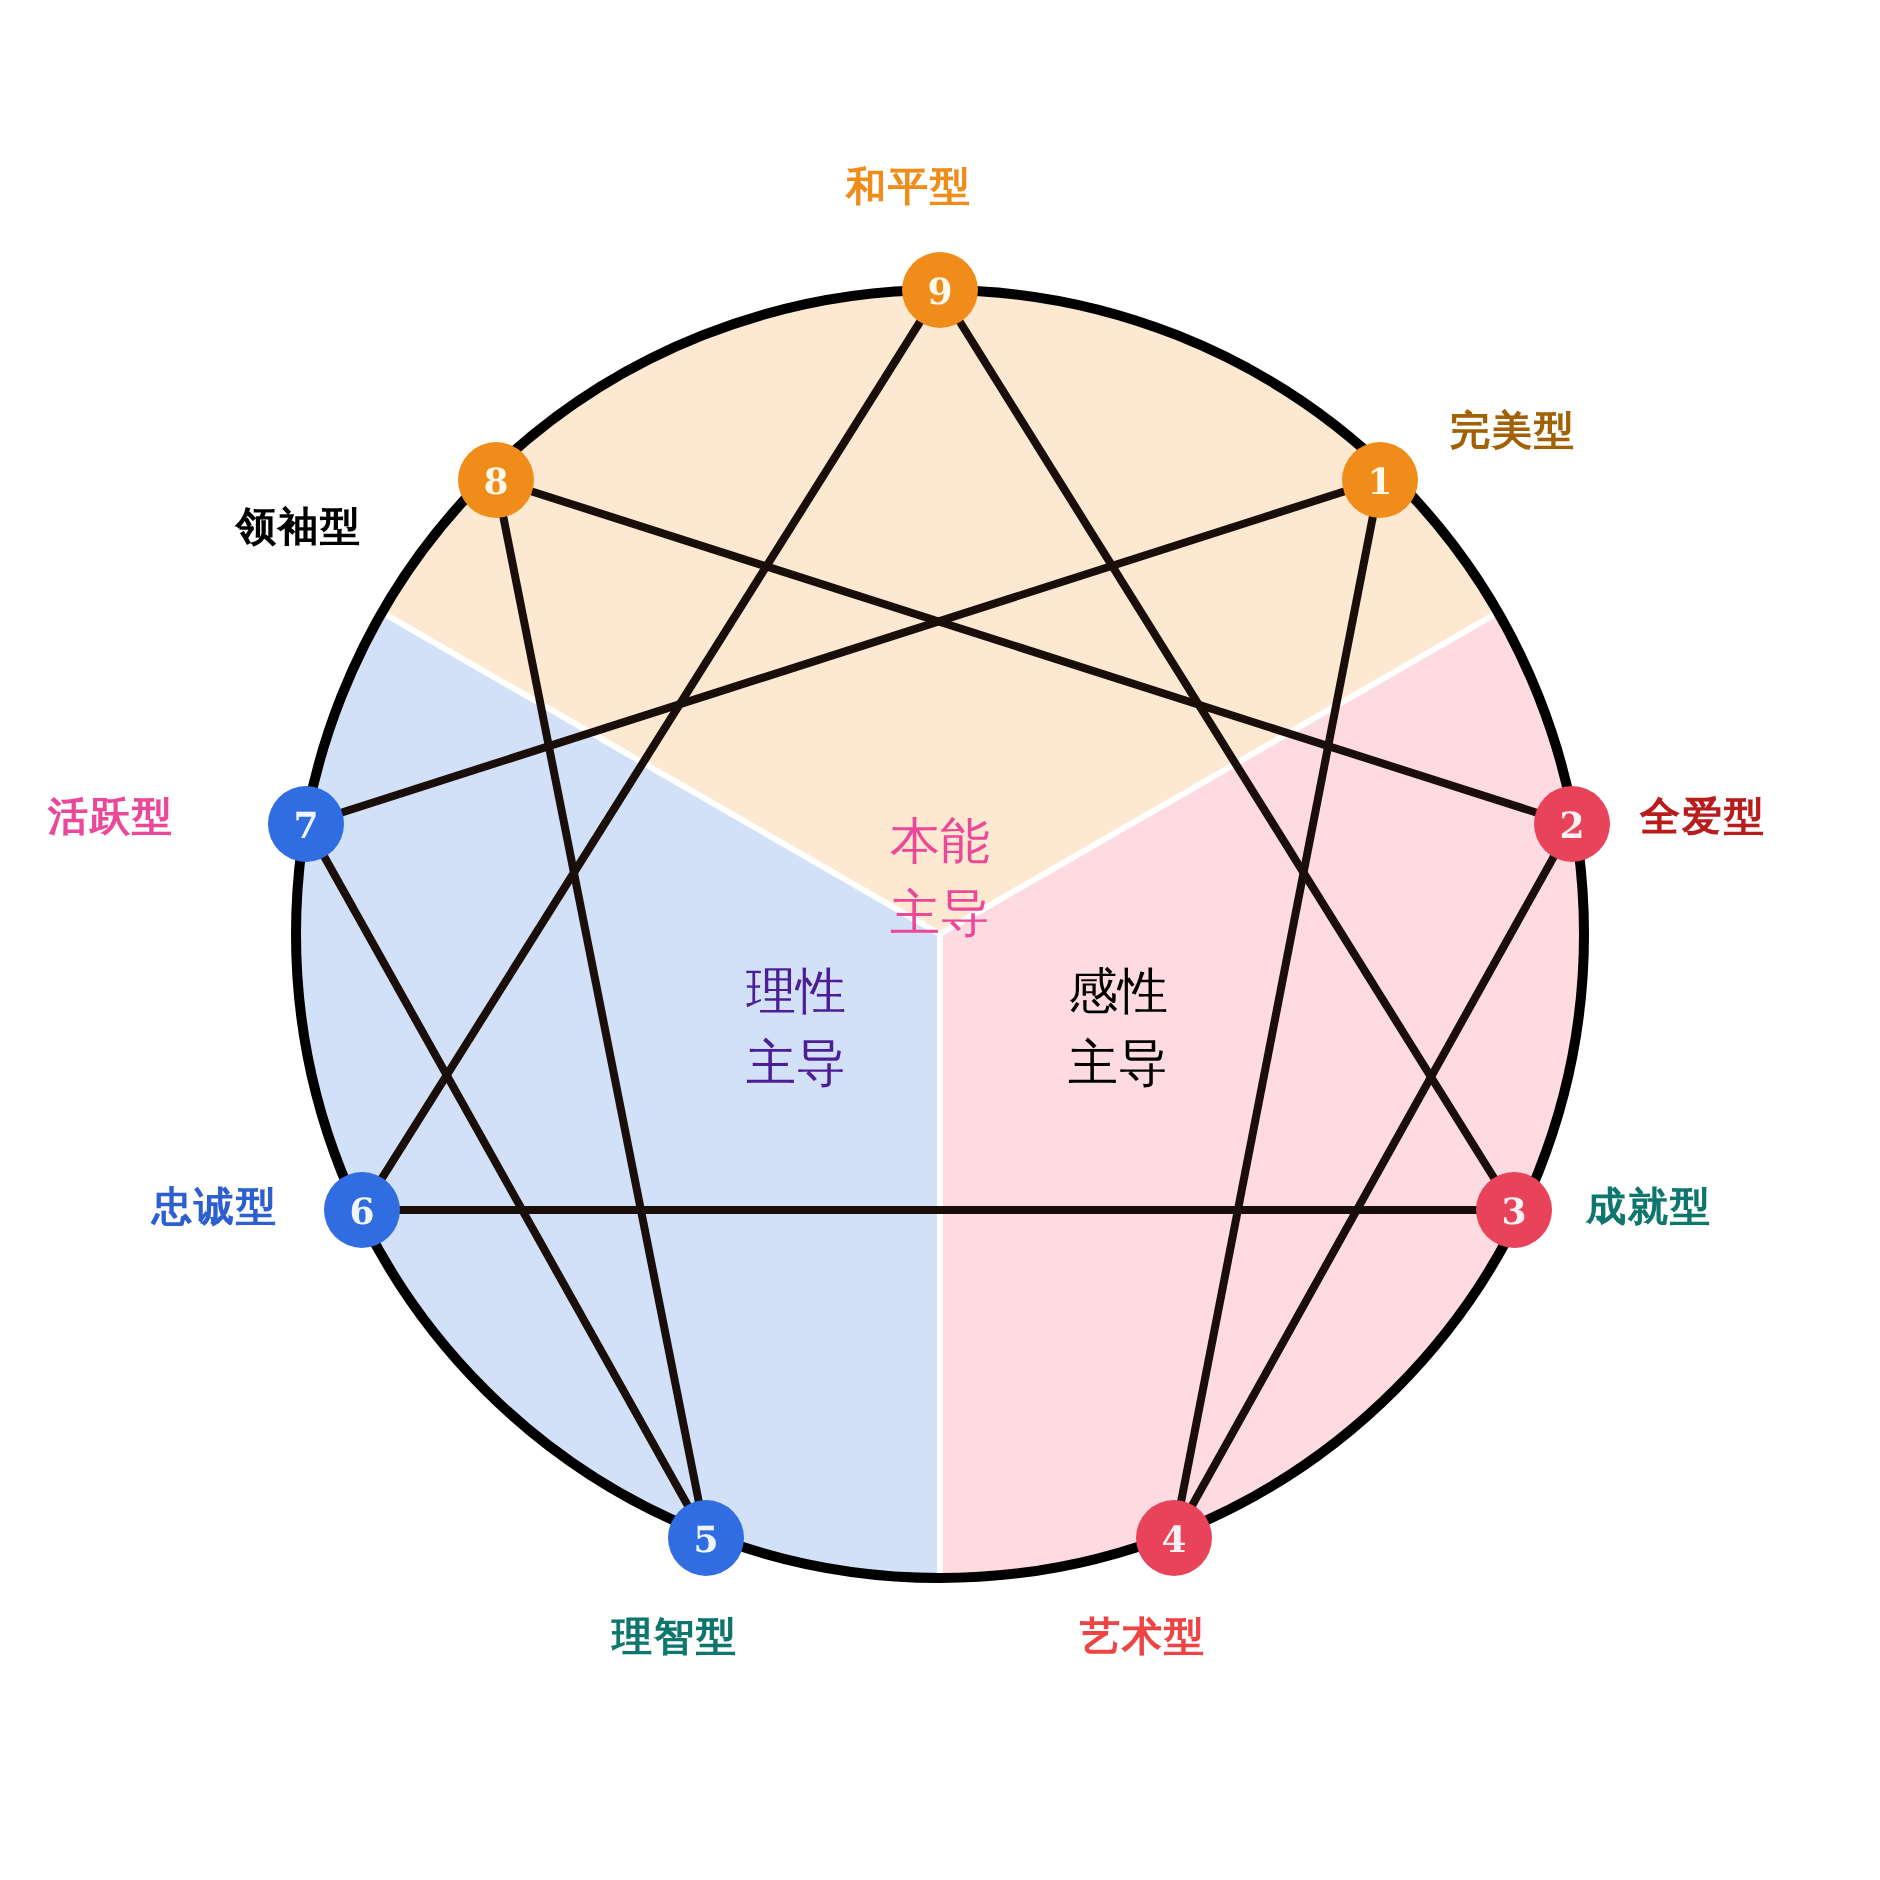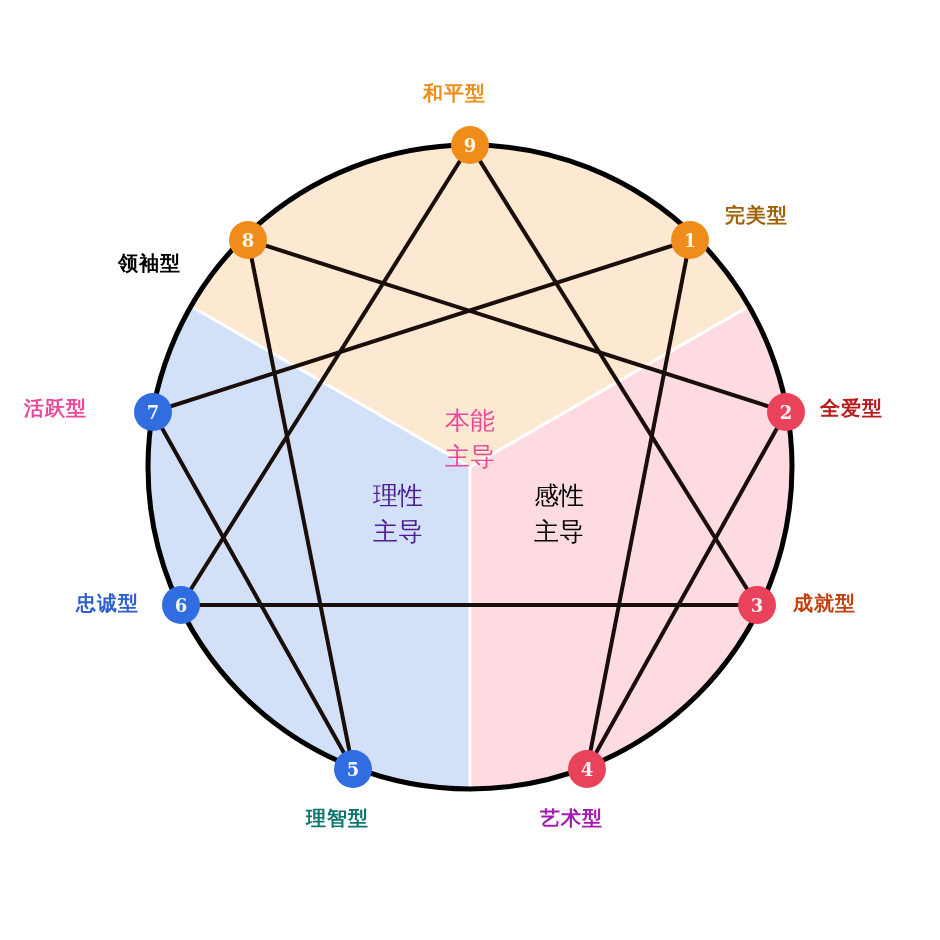--- a/index.html
+++ b/index.html
@@ -80,23 +80,23 @@
     <circle cx="248" cy="240" r="19" fill="#f08c1a"></circle>
     <text class="node-num" x="248" y="247" text-anchor="middle" fill="#fff7e8">8</text>
   </g>
 </svg>
 
 <div class="type-label" style="left:423px; top:80px; color:#f08c1a;">和平型</div>
 <div class="type-label" style="left:725px; top:202px; color:#a16207;text-align:right;">完美型</div>
 <div class="type-label" style="left:118px; top:202px; color:#000000;margin-top:48px;">领袖型</div>
 <div class="type-label" style="left:820px; top:395px; color:#b91c1c;">全爱型</div>
 <div class="type-label" style="left:24px; top:395px; color:#ec4899;">活跃型</div>
-<div class="type-label" style="left:793px; top:590px; color:#c2410c;">成就型</div>
+<div class="type-label" style="left:793px; top:590px; color:#0f766e;">成就型</div>
 <div class="type-label" style="left:52px; top:590px; color:#2d5fd0;margin-left:24px;">忠诚型</div>
-<div class="type-label" style="left:540px; top:805px; color:#a21caf;">艺术型</div>
+<div class="type-label" style="left:540px; top:805px; color:#ef4444;">艺术型</div>
 <div class="type-label" style="left:306px; top:805px; color:#0f766e;">理智型</div>
 
 <div class="center-label" style="left:430px; top:355px; color:#ec4899;margin-top:48px;">
   <div>本能</div>
   <div>主导</div>
 </div>
 <div class="center-label" style="left:358px; top:478px; color:#4c1d95;">
   <div>理性</div>
   <div>主导</div>
 </div>

